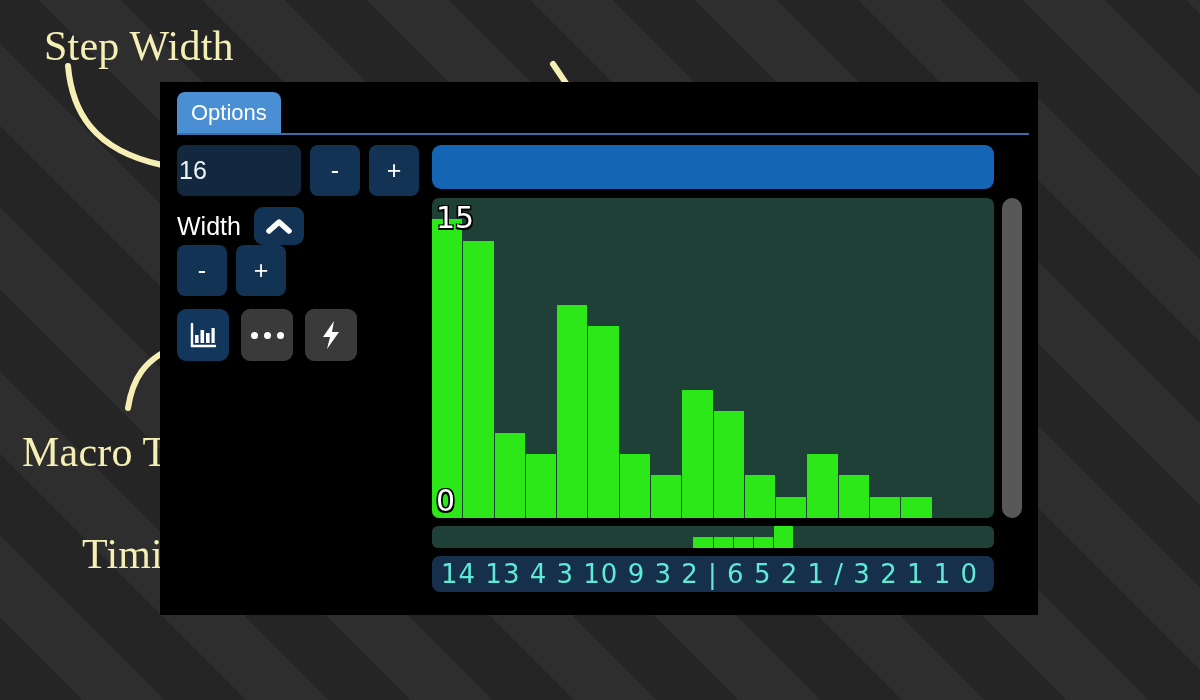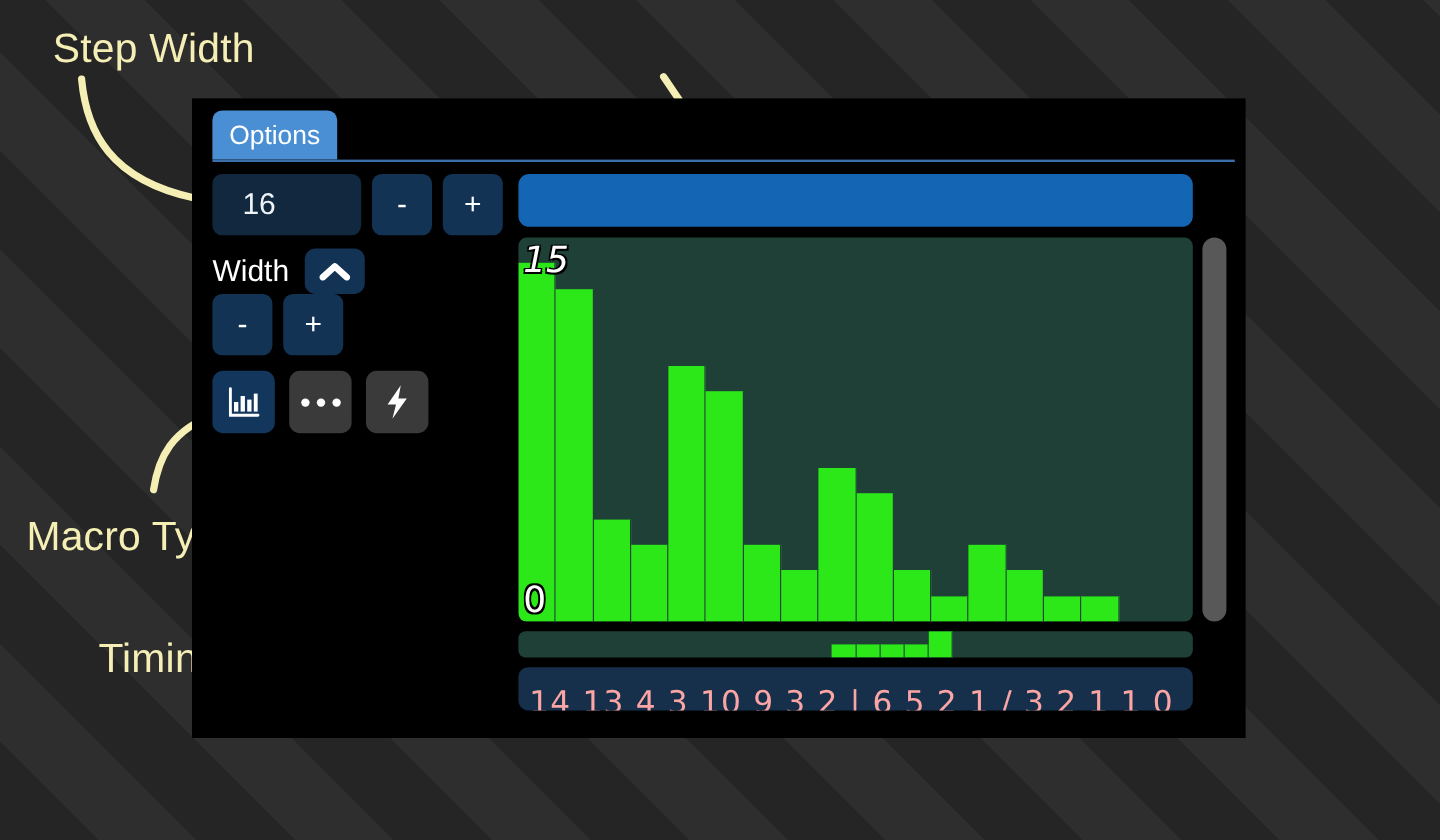--- a/index.html
+++ b/index.html
@@ -21,22 +21,22 @@
       45deg,
       #252525 0px, #252525 58px,
       #2e2e2e 58px, #2e2e2e 116px
     );
   }
 
   
   .anno {
     position: absolute;
     color: #f5efb5;
-    font-size: 34px;
-    font-family: Liberation Sans, sans-serif;
+    font-size: 42px;
+    font-family: Liberation Serif, serif;
     white-space: nowrap;
     letter-spacing: 0.2px;
   }
   #anno-step   { left: 44px;  top: 22px; }
   #anno-scroll { left: 412px; top: 22px; }
   #anno-type   { left: 22px;  top: 428px; }
   #anno-timing { left: 82px;  top: 530px; }
 
   #anno-svg {
     position: absolute;
@@ -97,21 +97,21 @@
 
   .numfield {
     width: 124px;
     height: 51px;
     background: #12283f;
     border: none;
     border-radius: 8px;
     color: #eef3f8;
     font-family: "Liberation Sans", sans-serif;
     font-size: 25px;
-    padding: 0 25px;
+    padding: 0 2px;
     outline: none;
     cursor: text;
   }
 
   .stepbtn {
     width: 50px;
     height: 51px;
     background: #123353;
     border: none;
     border-radius: 8px;
@@ -225,21 +225,21 @@
     position: absolute;
     left: 4px;
     color: #ffffff;
     font-size: 30px;
     font-family: "DejaVu Sans", sans-serif;
     text-shadow:
       -1.5px -1.5px 0 #000, 1.5px -1.5px 0 #000,
       -1.5px  1.5px 0 #000, 1.5px  1.5px 0 #000;
     pointer-events: none;
   }
-  #ax-max { top: 2px; font-style: italic; }
+  #ax-max { top: 2px; }
   #ax-min { bottom: 0px; }
 
   #vscroll {
     width: 20px;
     height: 320px;
     background: #585858;
     border-radius: 10px;
     cursor: pointer;
   }
 
@@ -263,25 +263,25 @@
   }
   .ovbar:last-child { border-right: none; }
 
   
   #sequence {
     margin-top: 8px;
     width: 562px;
     height: 36px;
     background: #16304c;
     border-radius: 8px;
-    color: #fca5a5;
+    color: #5eead4;
     font-size: 26px;
     font-family: "DejaVu Sans", sans-serif;
     line-height: 36px;
-    padding: 12px 9px;
+    padding: 0 9px;
     white-space: nowrap;
     overflow: hidden;
     cursor: text;
     letter-spacing: 1px;
   }
 </style>
 </head>
 <body>
 
 <div id="backdrop">

